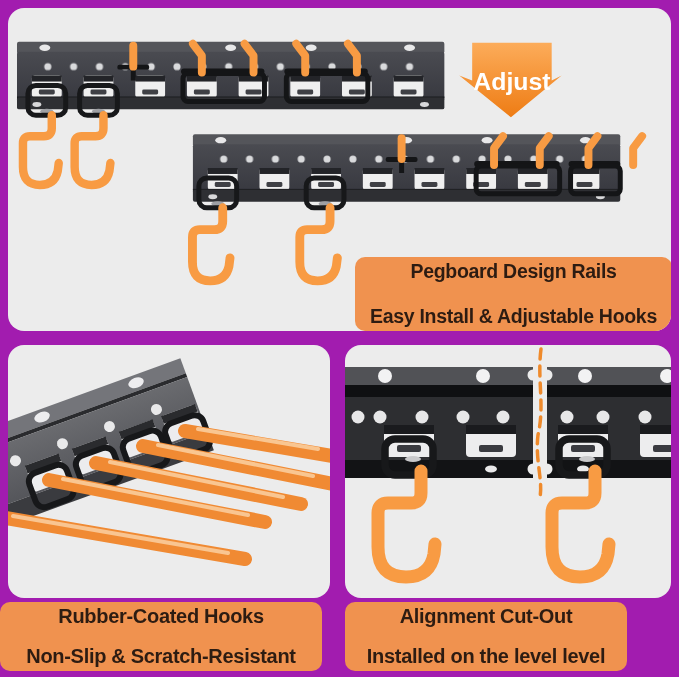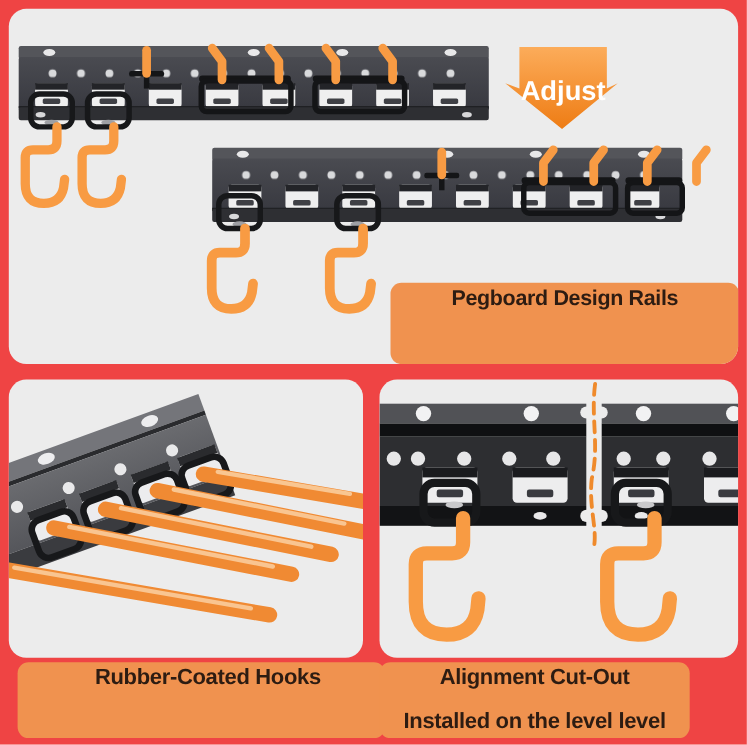--- a/index.html
+++ b/index.html
@@ -1,33 +1,33 @@
 <!DOCTYPE html>
 <html><head>
 <meta charset="utf-8">
 <style>
   html,body{margin:0;padding:0;background:#FFFFFF;}
   .canvas{
-    position:relative;width:679px;height:677px;background:#ef4444;overflow:hidden;
+    position:relative;width:679px;height:677px;background:#a21caf;overflow:hidden;
     font-family:"Liberation Sans",sans-serif;
   }
   .panel{position:absolute;background:#ECECEC;border-radius:16px;overflow:hidden;}
   .panel-hero{left:8px;top:8px;width:663px;height:323px;}
   .panel-left{left:8px;top:345px;width:322px;height:253px;}
   .panel-right{left:345px;top:345px;width:326px;height:253px;}
   .panel svg{display:block;width:100%;height:100%;}
   .caption{
     position:absolute;background:#F0924F;border-radius:10px;
     color:#2D1C12;font-weight:700;text-align:center;
     display:flex;flex-direction:column;justify-content:space-between;
     letter-spacing:-0.3px;line-height:1.47;
   }
   .caption span{display:block;white-space:nowrap;}
   .caption-hero{left:355px;top:257px;width:317px;height:74px;font-size:19.5px;}
-  .caption-left{left:16px;top:602px;width:322px;height:69px;font-size:20px;padding-left:12px;}
+  .caption-left{left:0;top:602px;width:322px;height:69px;font-size:20px;}
   .caption-right{left:345px;top:602px;width:282px;height:69px;font-size:20px;}
   .arrow-text{font-family:"Liberation Sans",sans-serif;font-weight:bold;}
 </style>
 </head>
 <body>
 
 <div class="canvas">
 
   <section class="panel panel-hero">
     <svg viewBox="0 0 663 325" xmlns="http://www.w3.org/2000/svg" xmlns:xlink="http://www.w3.org/1999/xlink">
@@ -135,20 +135,21 @@
       </g>
 
       <g transform="translate(452,35)">
         <polygon points="13,0 93,0 93,38 103,33 52,75 0,33 13,38" fill="url(#arrowGrad)"></polygon>
         <text x="53" y="48" class="arrow-text" font-size="25" fill="#FFFFFF" text-anchor="middle">Adjust</text>
       </g>
     </svg>
 
     <div class="caption caption-hero" style="left:347px;top:249px;">
       <span>Pegboard Design Rails</span>
+      <span>Easy Install &amp; Adjustable Hooks</span>
     </div>
   </section>
 
   <section class="panel panel-left">
     <svg viewBox="0 0 322 253" xmlns="http://www.w3.org/2000/svg" xmlns:xlink="http://www.w3.org/1999/xlink">
       <defs>
         <linearGradient id="railFaceB" x1="0" y1="0" x2="0" y2="1">
           <stop offset="0" stop-color="#6A6B6F"></stop>
             <stop offset="1" stop-color="#55565B"></stop>
         </linearGradient>
@@ -253,19 +254,20 @@
 
       <path d="M196,4 C192,35 200,60 193,90 C190,115 198,135 195,152" fill="none" stroke="#EF8A2B" stroke-width="3.5" stroke-dasharray="10 7" stroke-linecap="round"></path>
 
       <use href="#jhookB" xlink:href="#jhookB"></use>
       <use href="#jhookB" xlink:href="#jhookB" x="174"></use>
     </svg>
   </section>
 
   <div class="caption caption-left">
     <span>Rubber-Coated Hooks</span>
+    <span>Non-Slip &amp; Scratch-Resistant</span>
   </div>
   <div class="caption caption-right">
     <span>Alignment Cut-Out</span>
     <span>Installed on the level level</span>
   </div>
 
 </div>
 
 </body></html>

